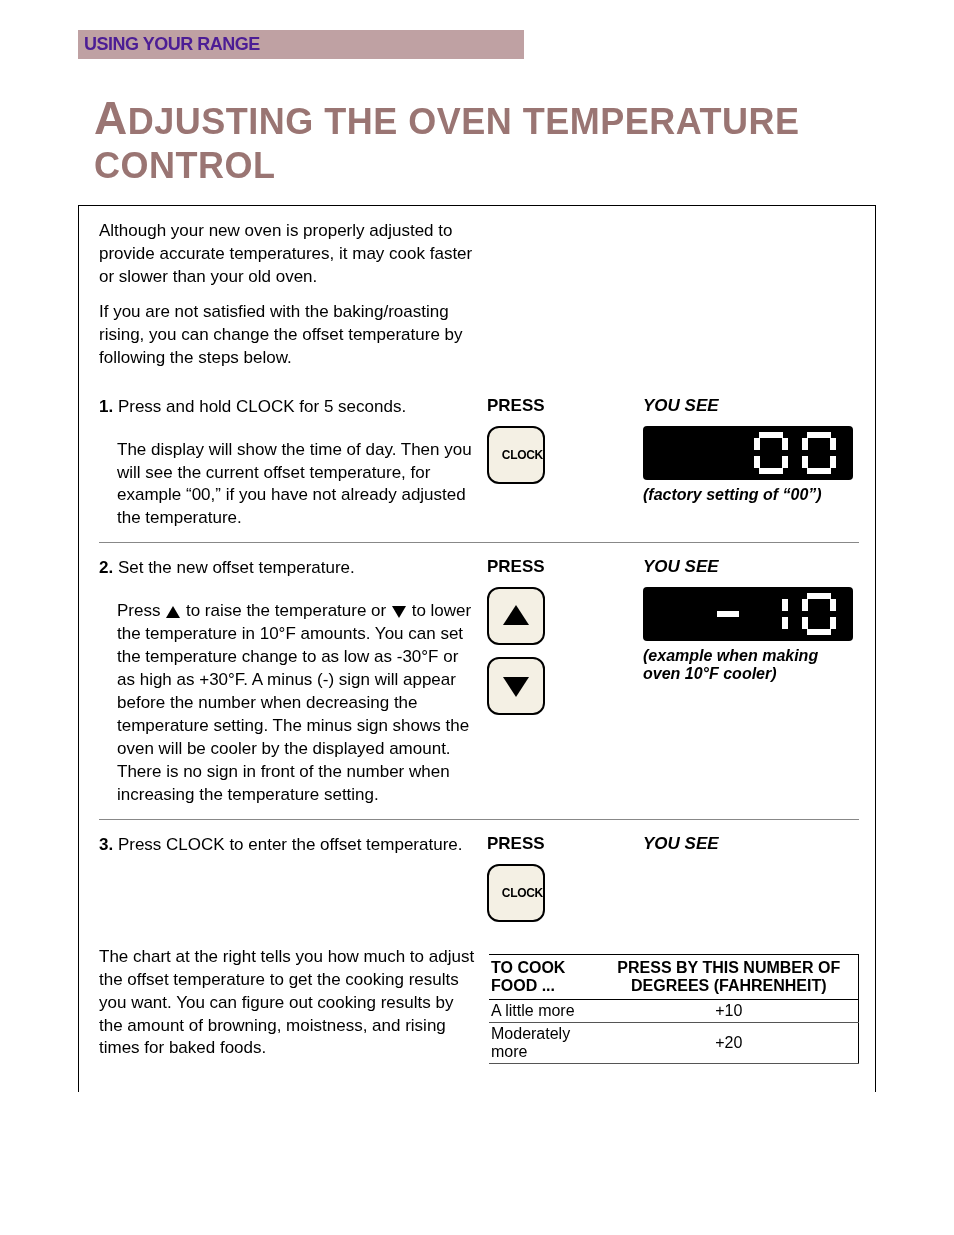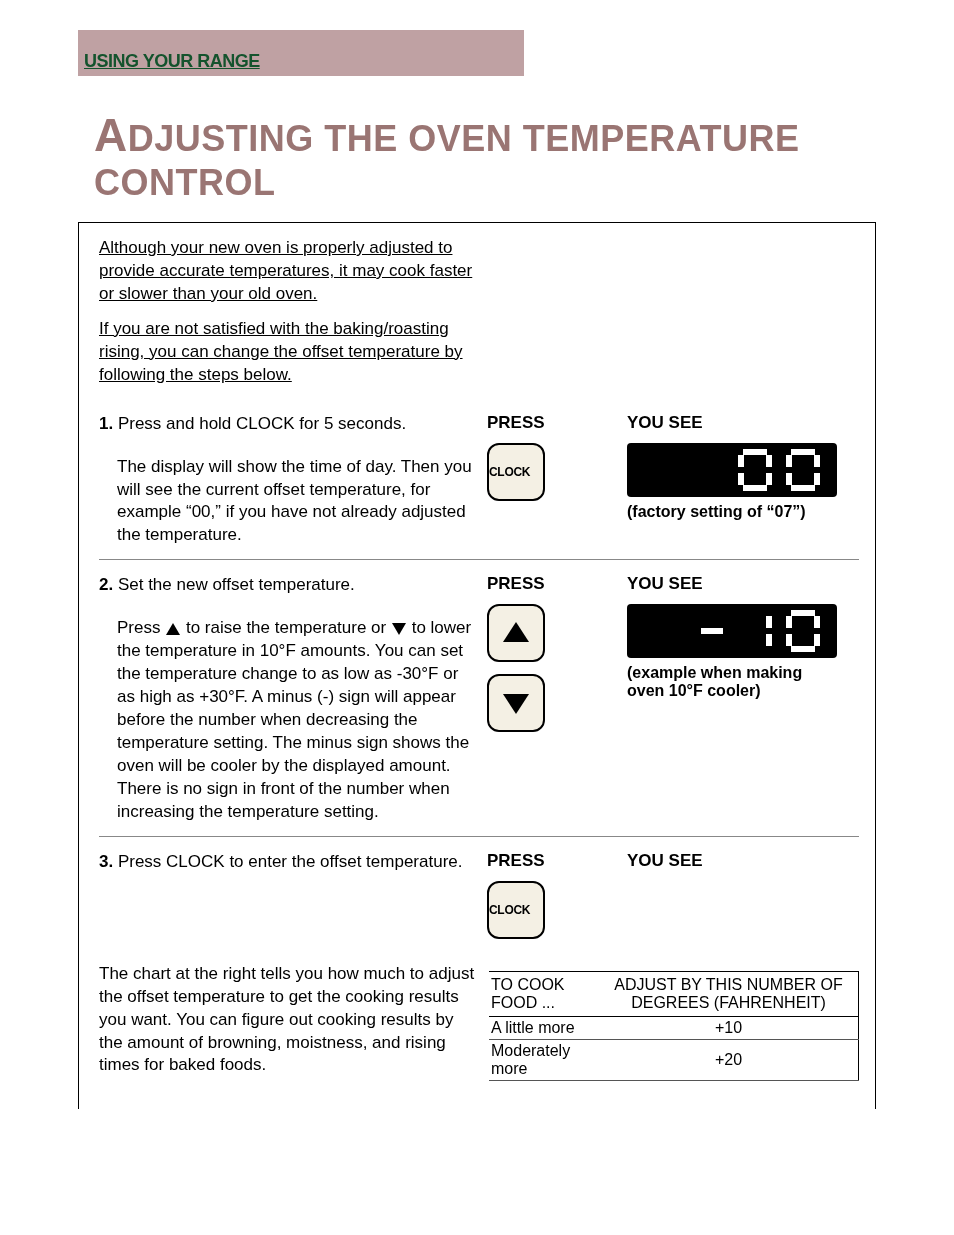--- a/index.html
+++ b/index.html
@@ -8,29 +8,28 @@
     font-family: Arial, Helvetica, sans-serif;
     background: #fff;
     color: #000;
     width: 954px;
   }
   .page {
     padding: 30px 78px 40px 78px;
   }
   .section-bar {
     background: #bfa1a3;
-    color: #14532d;
+    color: #4c1d95;
     font-weight: bold;
     font-family: Arial, sans-serif;
     letter-spacing: 0.5px;
     font-size: 18px;
-    padding: 21px 10px 4px 6px;
+    padding: 4px 10px 4px 6px;
     width: 430px;
     font-stretch: condensed;
-    text-decoration: underline;
   }
   .condensed {
     font-family: "Arial Narrow", Arial, sans-serif;
     letter-spacing: -0.5px;
   }
   h1.title {
     color: #9a7573;
     font-weight: bold;
     font-size: 36px;
     margin: 32px 0 18px 16px;
@@ -42,21 +41,20 @@
   .box {
     border: 1px solid #000;
     border-bottom: none;
     padding: 14px 16px 28px 20px;
   }
   .intro p {
     margin: 0 0 12px 0;
     font-size: 17px;
     line-height: 1.35;
     max-width: 380px;
-    text-decoration: underline;
   }
   .intro .note b { font-weight: bold; }
   .steps {
     margin-top: 4px;
   }
   .step {
     display: flex;
     border-top: 1px solid #888;
     padding: 14px 0 12px 0;
   }
@@ -73,35 +71,36 @@
     margin-left: 18px;
     margin-top: 20px;
   }
   .step-mid {
     width: 140px;
     text-align: left;
     margin-left: 8px;
   }
   .step-right {
     flex: 1;
-    margin-left: 0;
+    margin-left: 16px;
+    font-style: italic;
   }
   .col-head {
     font-weight: bold;
     font-size: 17px;
     margin-bottom: 10px;
   }
   .btn {
     display: inline-block;
     width: 54px;
     height: 54px;
     background: #f4f0e4;
     border: 2.5px solid #000;
     border-radius: 12px;
-    text-align: left;
+    text-align: right;
     margin-bottom: 8px;
     position: relative;
   }
   .btn .btn-label {
     font-weight: bold;
     font-size: 12px;
     font-family: "Arial Narrow", Arial, sans-serif;
     position: absolute;
     width: 100%;
     left: 0;
@@ -169,21 +168,21 @@
     margin-left: 10px;
     margin-top: 8px;
   }
   table.adj {
     border-collapse: collapse;
     width: 100%;
     font-size: 16px;
   }
   table.adj th {
     text-align: left;
-    font-weight: normal;
+    font-weight: bold;
     border-bottom: 1.5px solid #000;
     padding: 4px 6px 4px 2px;
     vertical-align: bottom;
     margin-top: 32px;
   }
   table.adj th:last-child {
     text-align: center;
     line-height: 1.15;
   }
   table.adj td {
@@ -253,21 +252,21 @@
           <div class="display">
             <svg width="100" height="48" viewBox="0 0 100 48">
               <g stroke="#fff" stroke-width="6" stroke-linecap="butt" fill="none">
 
                 <path d="M12 6 h24 M12 42 h24 M10 9 v12 M10 27 v12 M38 9 v12 M38 27 v12"></path>
 
                 <path d="M60 6 h24 M60 42 h24 M58 9 v12 M58 27 v12 M86 9 v12 M86 27 v12"></path>
               </g>
             </svg>
           </div>
-          <div class="caption">(factory setting of “07”)</div>
+          <div class="caption">(factory setting of “00”)</div>
         </div>
       </div>
 
       <div class="step">
         <div class="step-left">
           <div><span class="num">2.</span> Set the new offset temperature.</div>
           <div class="body">
             <span>Press </span><span class="inline-tri-up"></span><span> to raise the temperature or </span><span class="inline-tri-down"></span><span> to lower the temperature in 10°F amounts. You can set the temperature change to as low as -30°F or as high as +30°F. A minus (-) sign will appear before the number when decreasing the temperature setting. The minus sign shows the oven will be cooler by the displayed amount. There is no sign in front of the number when increasing the temperature setting.</span>
           </div>
         </div>
@@ -316,21 +315,21 @@
     </div>
 
 
     <div class="adjust-row">
       <div class="adjust-left">The chart at the right tells you how much to adjust the offset temperature to get the cooking results you want. You can figure out cooking results by the amount of browning, moistness, and rising times for baked foods.</div>
       <div class="adjust-right">
         <table class="adj">
           <thead>
             <tr>
               <th>TO COOK FOOD ...</th>
-              <th>ADJUST BY THIS NUMBER OF DEGREES (FAHRENHEIT)</th>
+              <th>PRESS BY THIS NUMBER OF DEGREES (FAHRENHEIT)</th>
             </tr>
           </thead>
           <tbody>
             <tr>
                 <td>A little more</td>
                 <td>+10</td>
               </tr>
             <tr>
                 <td>Moderately more</td>
                 <td>+20</td>

